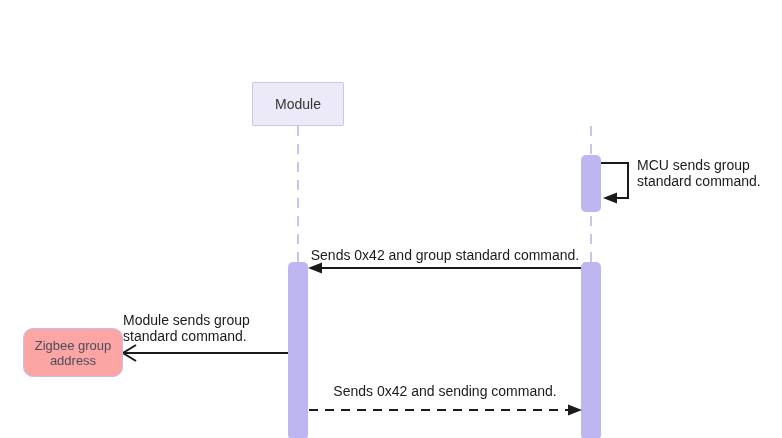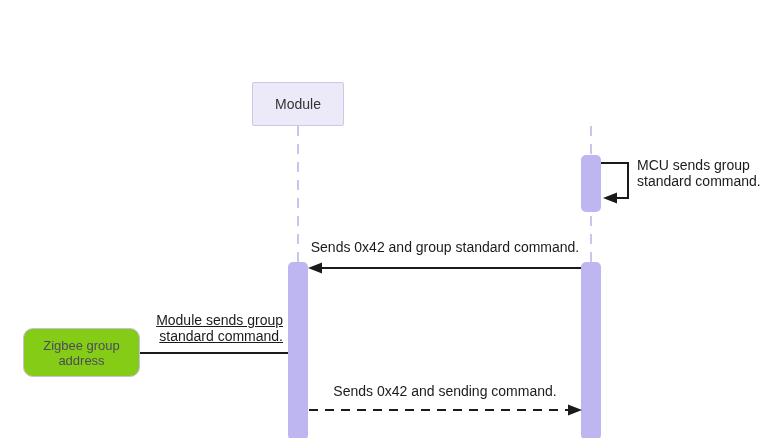--- a/index.html
+++ b/index.html
@@ -27,43 +27,43 @@
     justify-content: center;
     font-size: 14px;
     color: #333333;
     box-sizing: border-box;
   }
   .actor-module { left: 252px; top: 42px; width: 92px; height: 44px; }
   .actor-mcu    { left: 544px; top: 41px; width: 94px; height: 45px; }
   .external-box {
     position: absolute;
     left: 23px; top: 288px;
-    width: 117px; height: 49px;
-    background: #84cc16;
+    width: 100px; height: 49px;
+    background: #fca5a5;
     border: 1.5px solid #C9BCE8;
     border-radius: 10px;
     display: flex;
     align-items: center;
     justify-content: center;
     text-align: center;
     font-size: 13px;
     line-height: 15px;
     color: #4C4C5C;
     box-sizing: border-box;
   }
   .external-box span { display: block; width: 90px; }
   .msg {
     position: absolute;
     font-size: 14px;
     line-height: 16px;
     color: #1B1B1B;
   }
   .msg-self { left: 637px; top: 117px; width: 150px; text-align: left; }
-  .msg-1    { left: 300px; top: 199px; width: 290px; text-align: center; }
-  .msg-2    { left: 123px; top: 272px; width: 160px; text-align: right; text-decoration: underline; }
+  .msg-1    { left: 300px; top: 207px; width: 290px; text-align: center; }
+  .msg-2    { left: 123px; top: 272px; width: 160px; text-align: left; }
   .msg-3    { left: 300px; top: 343px; width: 290px; text-align: center; }
 </style>
 </head>
 <body>
 
 <div class="diagram">
 
   <svg class="canvas" width="782" height="438" viewBox="0 0 782 438" xmlns="http://www.w3.org/2000/svg">
 
     <line x1="298" y1="86" x2="298" y2="430" stroke="#CCC4EF" stroke-width="2" stroke-dasharray="10 8"></line>

